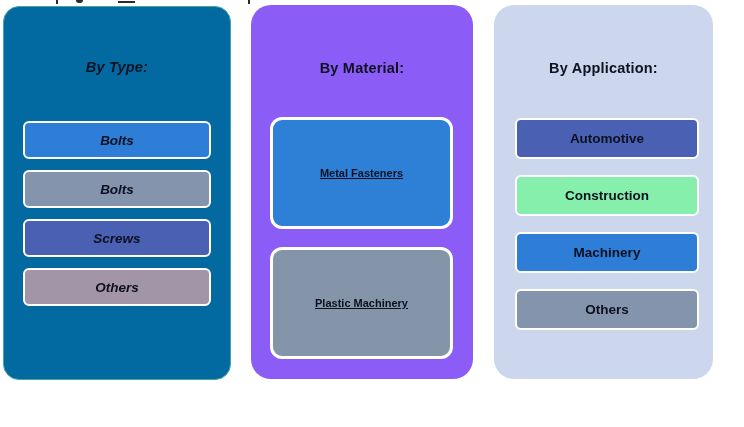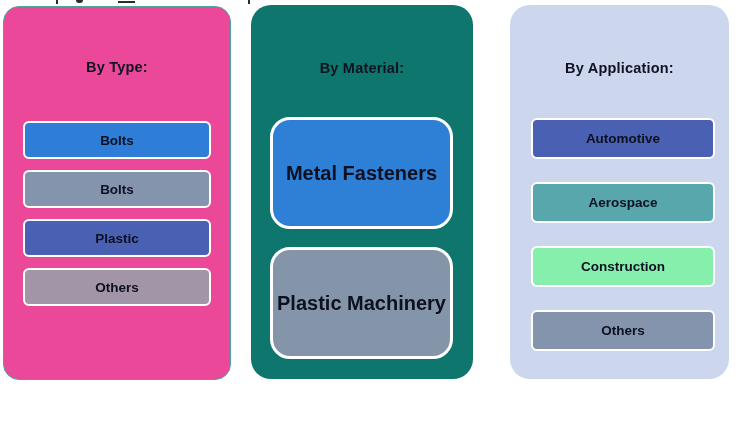--- a/index.html
+++ b/index.html
@@ -38,21 +38,20 @@
   }
   .panel-material {
     left: 251px; top: 5px;
     width: 222px; height: 374px;
     border-radius: 20px;
   }
   .panel-application {
     left: 494px; top: 5px;
     width: 219px; height: 374px;
     border-radius: 20px;
-    margin-left: 16px;
   }
   .panel-title {
     margin: 0;
     position: absolute;
     left: 0; right: 0;
     text-align: center;
     font-size: 14.5px;
     font-weight: bold;
     color: #0f1222;
     letter-spacing: 0.2px;
@@ -65,21 +64,21 @@
     position: absolute;
     display: flex;
     flex-direction: column;
   }
   .panel-type .items {
     left: 19px; right: 19px; top: 114px;
     gap: 11px;
   }
   .panel-application .items {
     left: 21px; right: 14px; top: 113px;
-    gap: 23px;
+    gap: 16px;
   }
   .panel-material .items {
     left: 19px; right: 20px; top: 112px;
     gap: 18px;
   }
   .item {
     box-sizing: border-box;
     border: 2px solid #ffffff;
     border-radius: 6px;
     display: flex;
@@ -88,77 +87,78 @@
     font-weight: bold;
     font-size: 13.5px;
     color: #0d1020;
     text-align: center;
   }
   .panel-type .item { height: 38px; }
   .panel-application .item { height: 41px; }
   .panel-material .item {
     height: 112px;
     border-width: 3px;
-    border-radius: 20px;
-    font-size: 20px;
+    border-radius: 12px;
+    font-size: 11px;
+    text-decoration: underline;
   }
 </style>
 </head>
 <body>
 
 <div class="canvas">
 
   <div class="top-fragments">
     <i class="f1"></i>
       <i class="f2"></i>
       <i class="f3"></i>
       <i class="f4"></i>
   </div>
 
-  <section class="panel panel-type" style="background: #ec4899; border-color: rgb(69, 168, 160);">
+  <section class="panel panel-type" style="background: #0369a1; border-color: rgb(69, 168, 160); font-style: italic;">
     <h2 class="panel-title">By Type:</h2>
     <div class="items">
         <div class="item" style="background: rgb(46, 125, 214);">
           <span>Bolts</span>
         </div>
         <div class="item" style="background: rgb(132, 148, 172);">
           <span>Bolts</span>
         </div>
         <div class="item" style="background: rgb(74, 96, 178);">
-          <span>Plastic</span>
+          <span>Screws</span>
         </div>
         <div class="item" style="background: rgb(162, 149, 168);">
           <span>Others</span>
         </div>
       </div>
   </section>
 
-  <section class="panel panel-material" style="background: #0f766e;">
+  <section class="panel panel-material" style="background: #8b5cf6;">
     <h2 class="panel-title">By Material:</h2>
     <div class="items">
         <div class="item" style="background: rgb(46, 128, 214);">
           <span>Metal Fasteners</span>
         </div>
         <div class="item" style="background: rgb(132, 149, 170);">
           <span>Plastic Machinery</span>
         </div>
       </div>
   </section>
 
   <section class="panel panel-application" style="background: rgb(204, 214, 236);">
     <h2 class="panel-title">By Application:</h2>
     <div class="items">
         <div class="item" style="background: rgb(74, 96, 178);">
           <span>Automotive</span>
         </div>
-        <div class="item" style="background: rgb(87, 167, 173);">
-          <span>Aerospace</span>
-        </div>
         <div class="item" style="background: #86efac;">
           <span>Construction</span>
+        </div>
+        <div class="item" style="background: rgb(46, 125, 214);">
+          <span>Machinery</span>
         </div>
         <div class="item" style="background: rgb(132, 148, 172);">
           <span>Others</span>
         </div>
       </div>
   </section>
 
 </div>
 
 </body></html>

